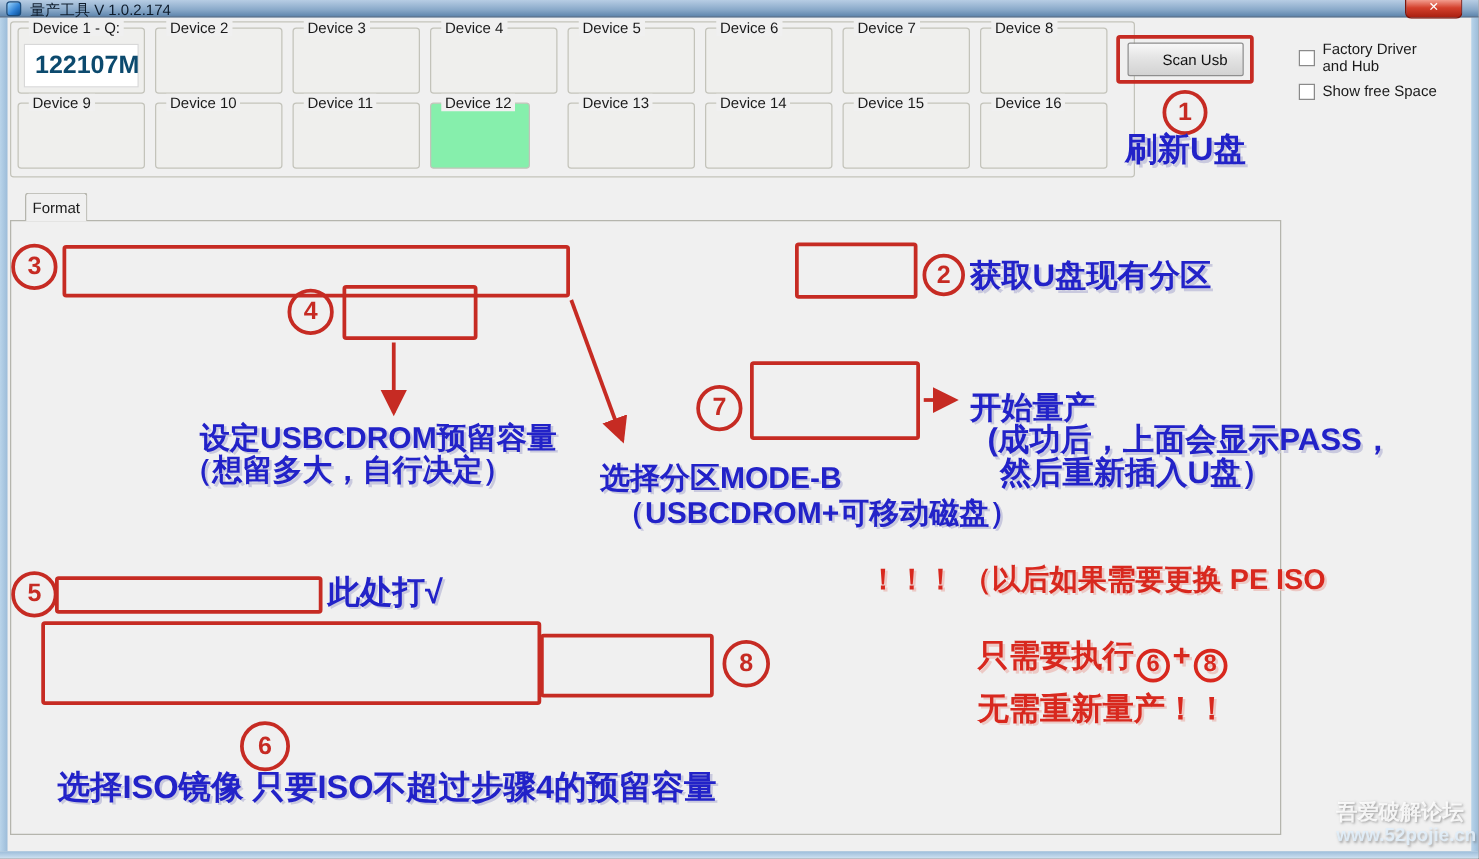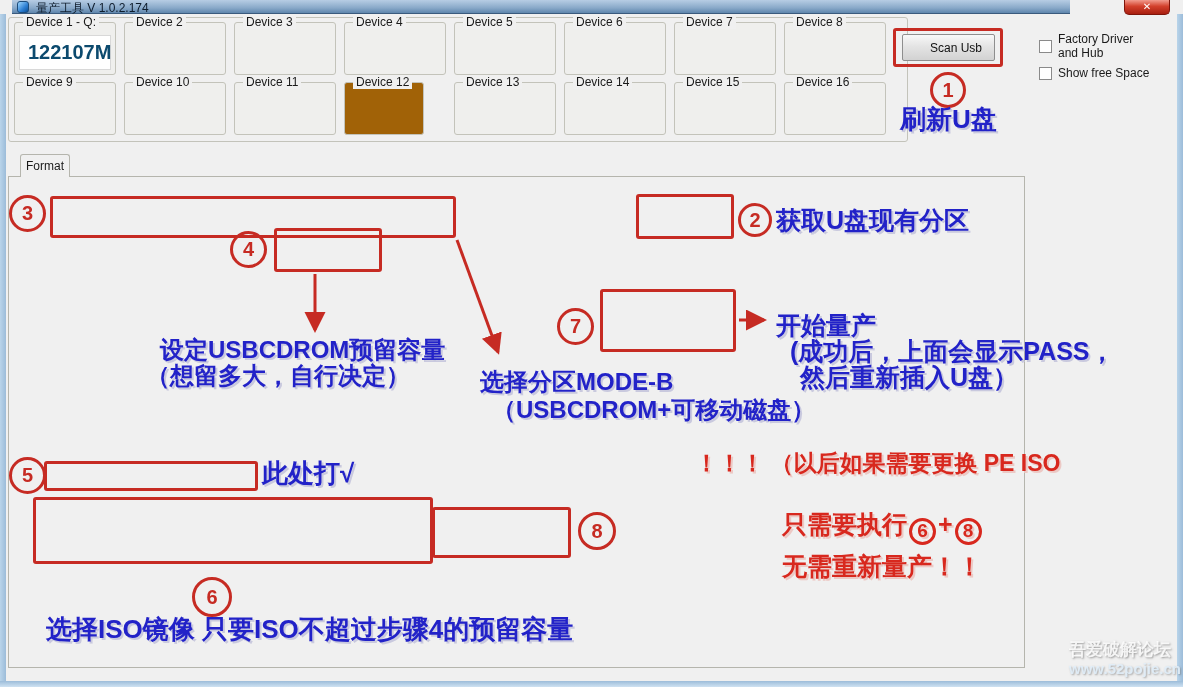--- a/index.html
+++ b/index.html
@@ -6,21 +6,21 @@
   html,body { background:#444; }
   #app {
     position:relative; width:1183px; height:687px; overflow:hidden;
     font-family:"Liberation Sans", "DejaVu Sans", sans-serif;
     font-size:12px; color:#1a1a1a; background:#f0f0f0;
   }
   .abs { position:absolute; }
 
   
   #titlebar {
-    position:absolute; left:12px; top:0; width:1058px; height:14px;
+    position:absolute; left:0; top:0; width:1183px; height:14px;
     background:linear-gradient(#b7cde4, #89a9c9 60%, #5f86ad);
     border-bottom:1px solid #3a5a7d;
     display:flex; align-items:flex-start; overflow:visible; z-index:50;
   }
   #app-icon { position:absolute; left:5px; top:1px; width:12px; height:12px;
     background:linear-gradient(135deg,#9fd8ff,#2d7fd3 60%,#0b4f96); border-radius:3px; border:1px solid #1c4c7b;}
   #title-text { position:absolute; left:24px; top:0px; font-size:12px; color:#0e1c2c; white-space:nowrap;}
   #close-btn {
     position:absolute; right:13px; top:0; width:46px; height:15px;
     background:linear-gradient(#f29c8e,#d3402c 45%,#a81f10);
@@ -129,21 +129,21 @@
       </div>
       <div class="gbox" style="left: 14px; top: 82px; width: 102px; height: 53px; background: rgb(239, 239, 237);">
         <span class="glabel">Device 9</span>
       </div>
       <div class="gbox" style="left: 124px; top: 82px; width: 102px; height: 53px; background: rgb(239, 239, 237);">
         <span class="glabel">Device 10</span>
       </div>
       <div class="gbox" style="left: 234px; top: 82px; width: 102px; height: 53px; background: rgb(239, 239, 237);">
         <span class="glabel">Device 11</span>
       </div>
-      <div class="gbox" style="left: 344px; top: 82px; width: 80px; height: 53px; background: #a16207;">
+      <div class="gbox" style="left: 344px; top: 82px; width: 80px; height: 53px; background: #86efac;">
         <span class="glabel">Device 12</span>
       </div>
       <div class="gbox" style="left: 454px; top: 82px; width: 102px; height: 53px; background: rgb(239, 239, 237);">
         <span class="glabel">Device 13</span>
       </div>
       <div class="gbox" style="left: 564px; top: 82px; width: 102px; height: 53px; background: rgb(239, 239, 237);">
         <span class="glabel">Device 14</span>
       </div>
       <div class="gbox" style="left: 674px; top: 82px; width: 102px; height: 53px; background: rgb(239, 239, 237);">
         <span class="glabel">Device 15</span>

